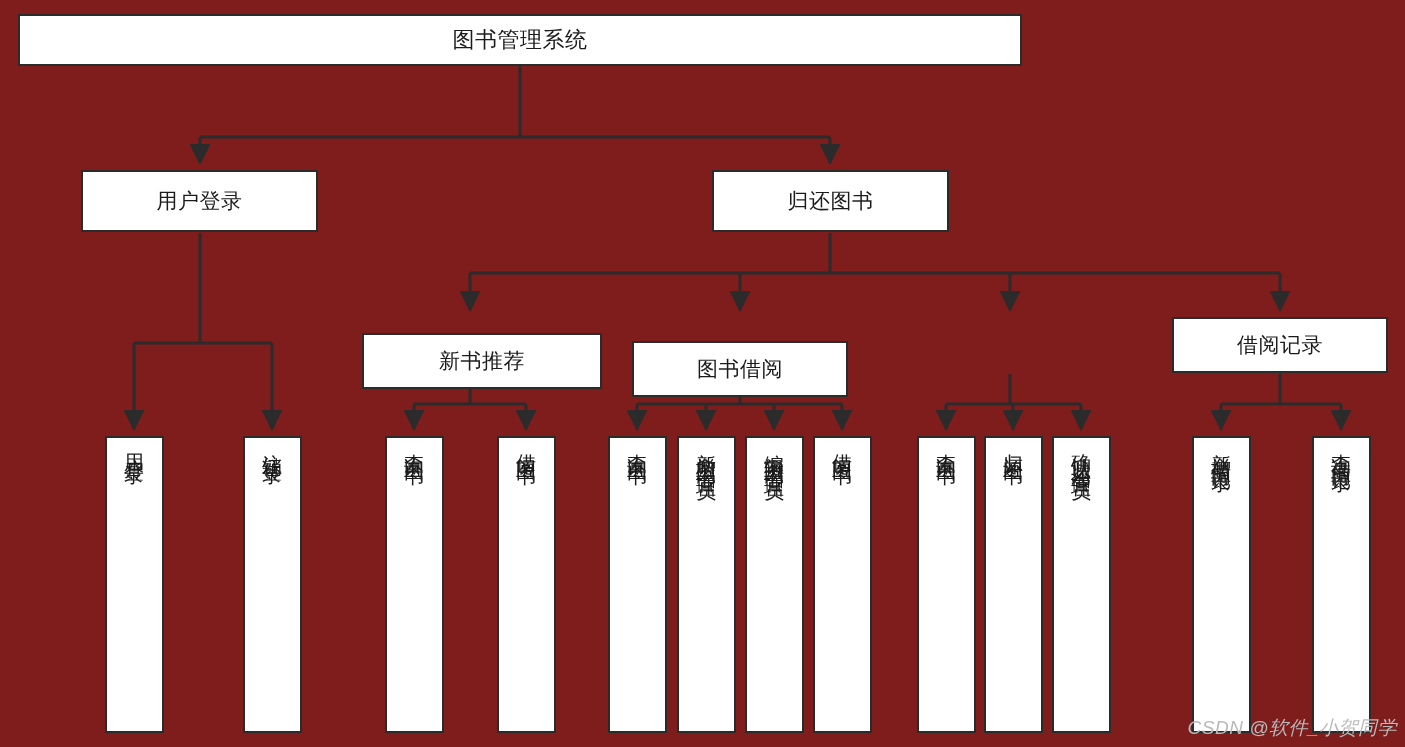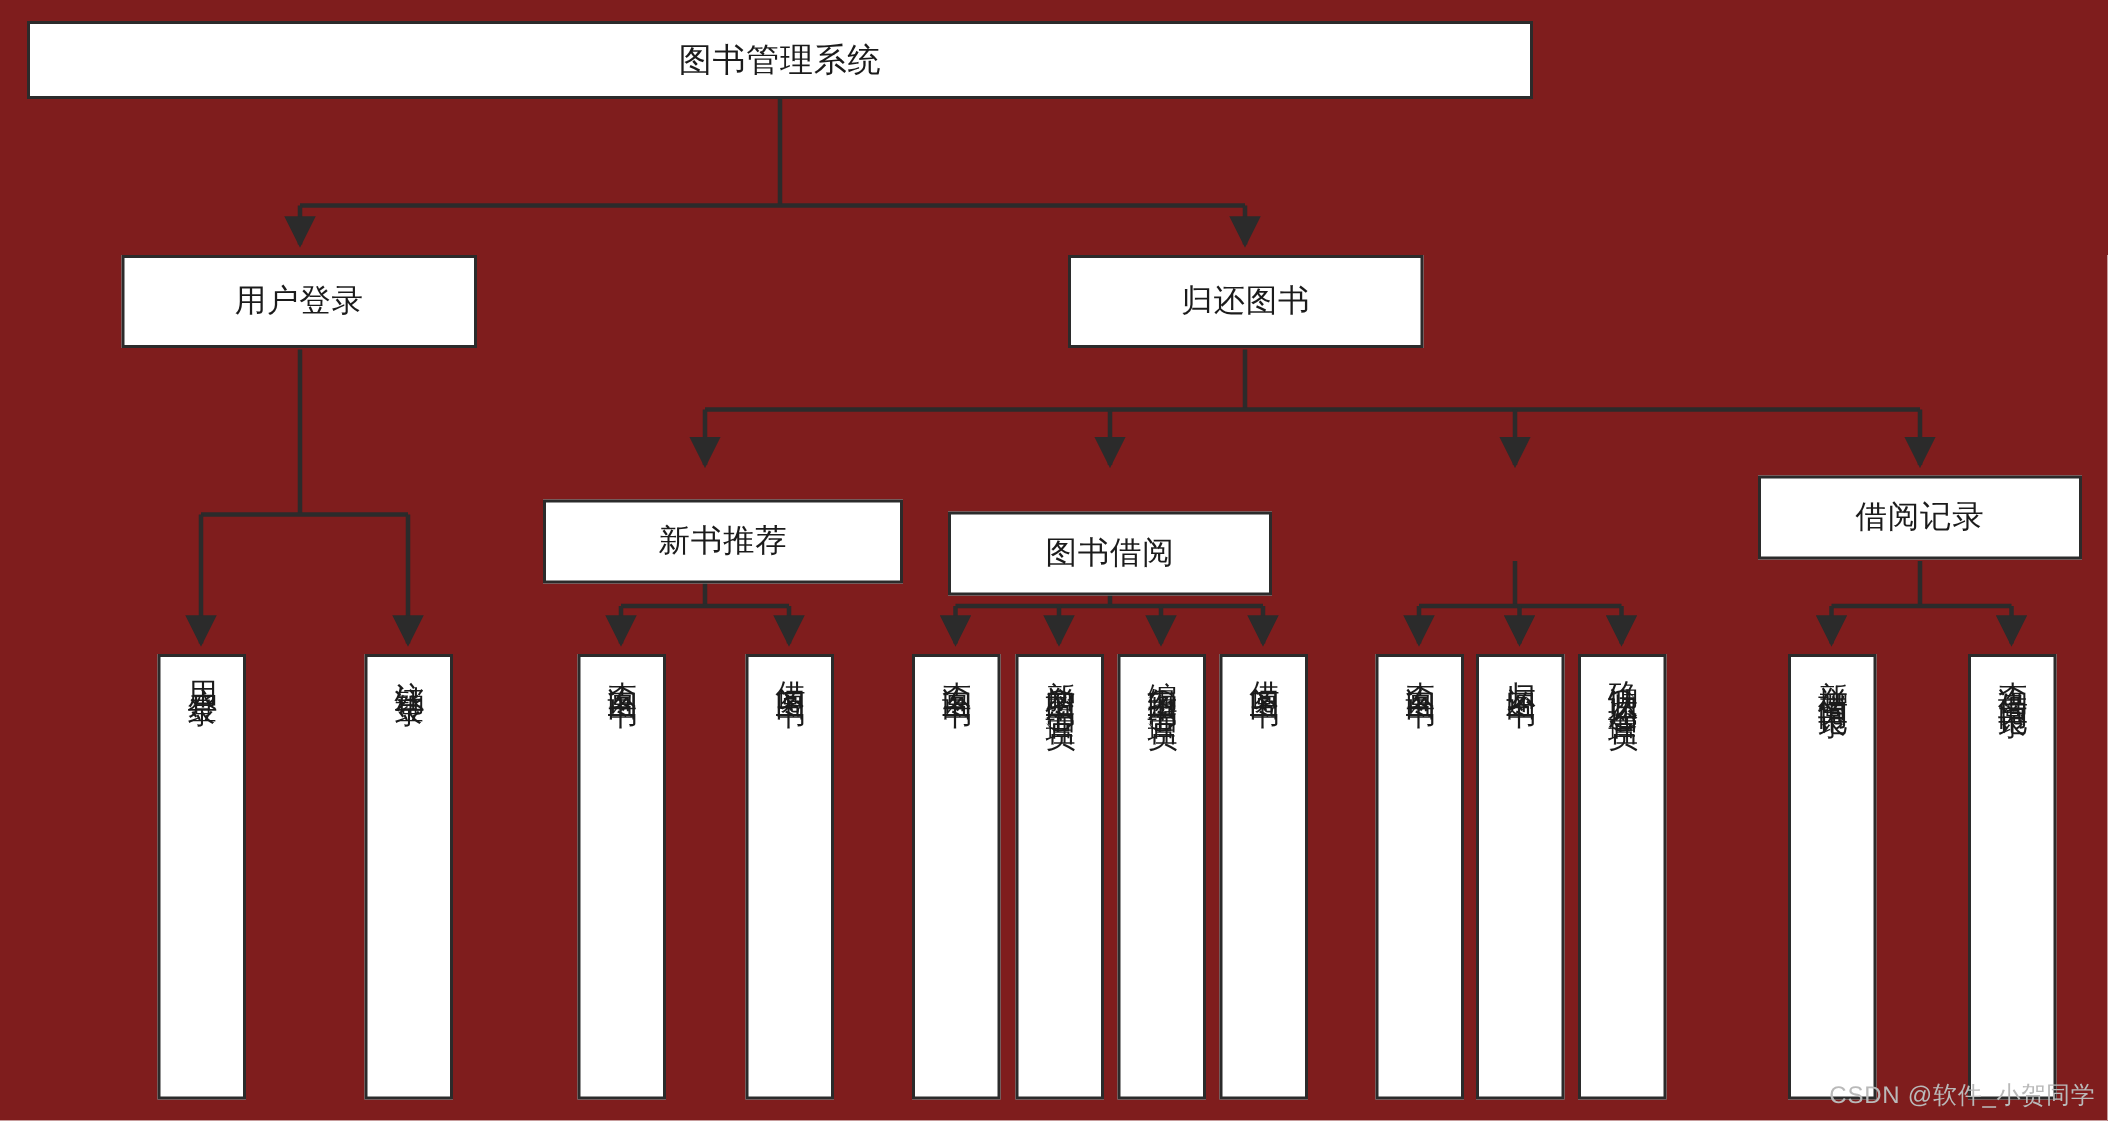--- a/index.html
+++ b/index.html
@@ -57,25 +57,26 @@
     text-orientation: upright;
     font-size: 20px;
     letter-spacing: 4px;
     line-height: 1;
     white-space: nowrap;
   }
   .watermark {
     position: absolute;
     right: 8px;
     bottom: 6px;
-    font-size: 16px;
+    font-size: 19px;
     color: #b9b9b9;
     letter-spacing: 0.5px;
     user-select: none;
     white-space: nowrap;
+    font-style: italic;
   }
 </style>
 </head>
 <body>
 
 <div id="diagram-root">
 
   <svg id="diagram-svg" viewBox="0 0 1405 747" xmlns="http://www.w3.org/2000/svg">
     <defs>
       <marker id="arrow" viewBox="0 0 10 10" refX="9" refY="5" markerWidth="7" markerHeight="7" orient="auto-start-reverse">

